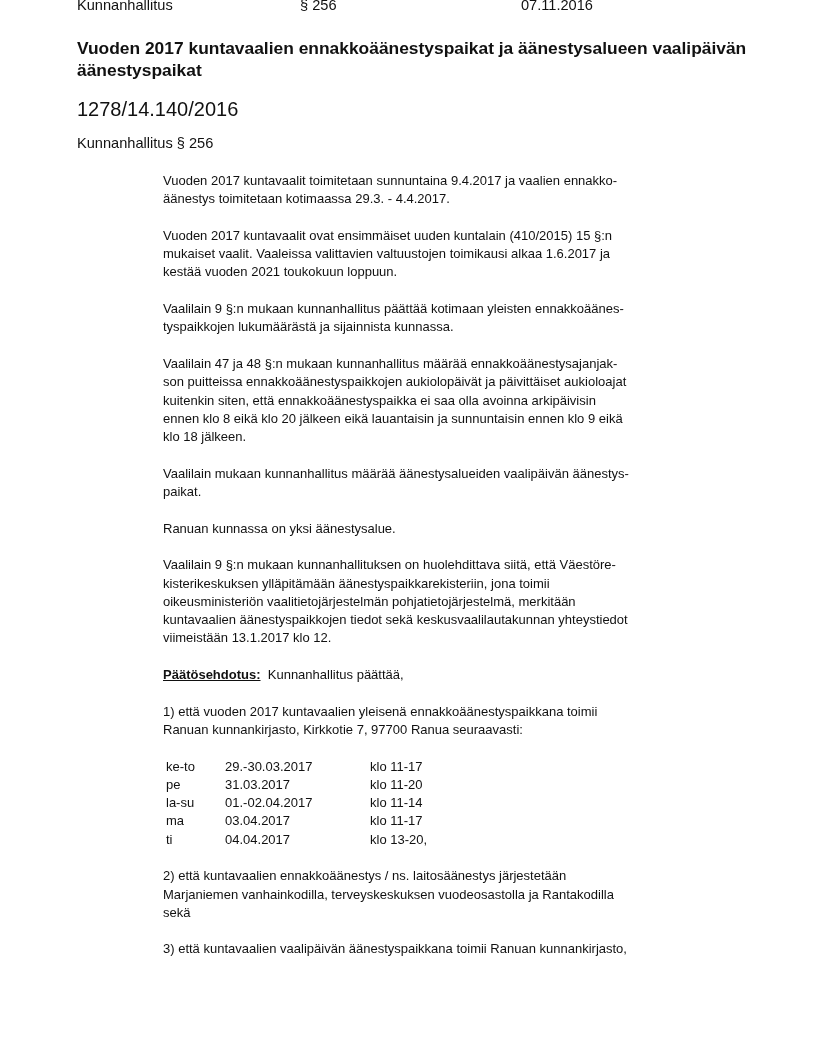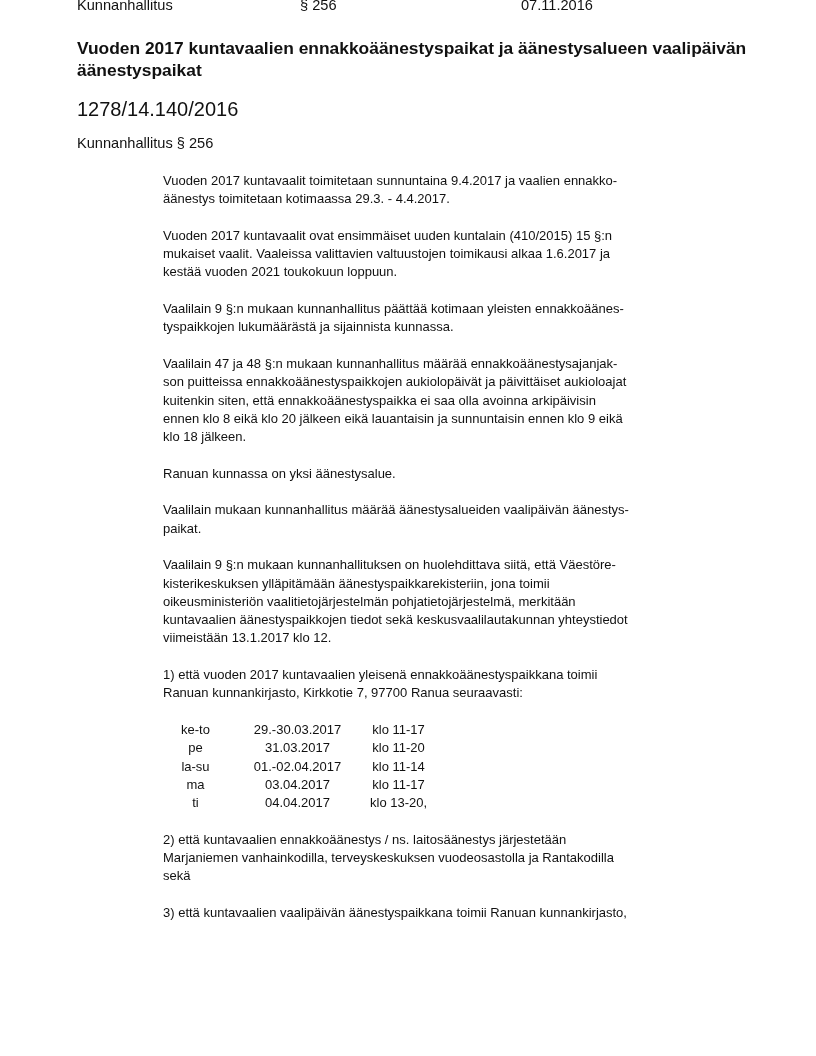--- a/index.html
+++ b/index.html
@@ -69,21 +69,20 @@
       text-decoration: underline;
     }
     .schedule {
       border-collapse: collapse;
       margin: 0 0 18.3px 3px;
     }
     .schedule td {
       padding: 0;
       line-height: 18.3px;
       vertical-align: top;
-      text-align: center;
     }
     .schedule td.c-day { width: 59px; }
     .schedule td.c-date { width: 145px; }
   </style>
 </head>
 <body>
 
 <div class="header">
   <span class="h-body">Kunnanhallitus</span>
   <span class="h-section">§ 256</span>
@@ -102,29 +101,30 @@
   <p>Vuoden 2017 kuntavaalit ovat ensimmäiset uuden kuntalain (410/2015) 15 §:n
 mukaiset vaalit. Vaaleissa valittavien valtuustojen toimikausi alkaa 1.6.2017 ja
 kestää vuoden 2021 toukokuun loppuun.</p>
   <p>Vaalilain 9 §:n mukaan kunnanhallitus päättää kotimaan yleisten ennakkoäänes-
 tyspaikkojen lukumäärästä ja sijainnista kunnassa.</p>
   <p>Vaalilain 47 ja 48 §:n mukaan kunnanhallitus määrää ennakkoäänestysajanjak-
 son puitteissa ennakkoäänestyspaikkojen aukiolopäivät ja päivittäiset aukioloajat
 kuitenkin siten, että ennakkoäänestyspaikka ei saa olla avoinna arkipäivisin
 ennen klo 8 eikä klo 20 jälkeen eikä lauantaisin ja sunnuntaisin ennen klo 9 eikä
 klo 18 jälkeen.</p>
-  <p>Ranuan kunnassa on yksi äänestysalue.</p>
   <p>Vaalilain mukaan kunnanhallitus määrää äänestysalueiden vaalipäivän äänestys-
 paikat.</p>
+  <p>Ranuan kunnassa on yksi äänestysalue.</p>
   <p>Vaalilain 9 §:n mukaan kunnanhallituksen on huolehdittava siitä, että Väestöre-
 kisterikeskuksen ylläpitämään äänestyspaikkarekisteriin, jona toimii
 oikeusministeriön vaalitietojärjestelmän pohjatietojärjestelmä, merkitään
 kuntavaalien äänestyspaikkojen tiedot sekä keskusvaalilautakunnan yhteystiedot
 viimeistään 13.1.2017 klo 12.</p>
 
+  <p><span class="proposal-label">Päätösehdotus:</span>&nbsp; <span>Kunnanhallitus päättää,</span></p>
 
   <p>1) että vuoden 2017 kuntavaalien yleisenä ennakkoäänestyspaikkana toimii
 Ranuan kunnankirjasto, Kirkkotie 7, 97700 Ranua seuraavasti:</p>
 
   <table class="schedule">
     <tbody>
       <tr>
         <td class="c-day">ke-to</td>
         <td class="c-date">29.-30.03.2017</td>
         <td>klo 11-17</td>

